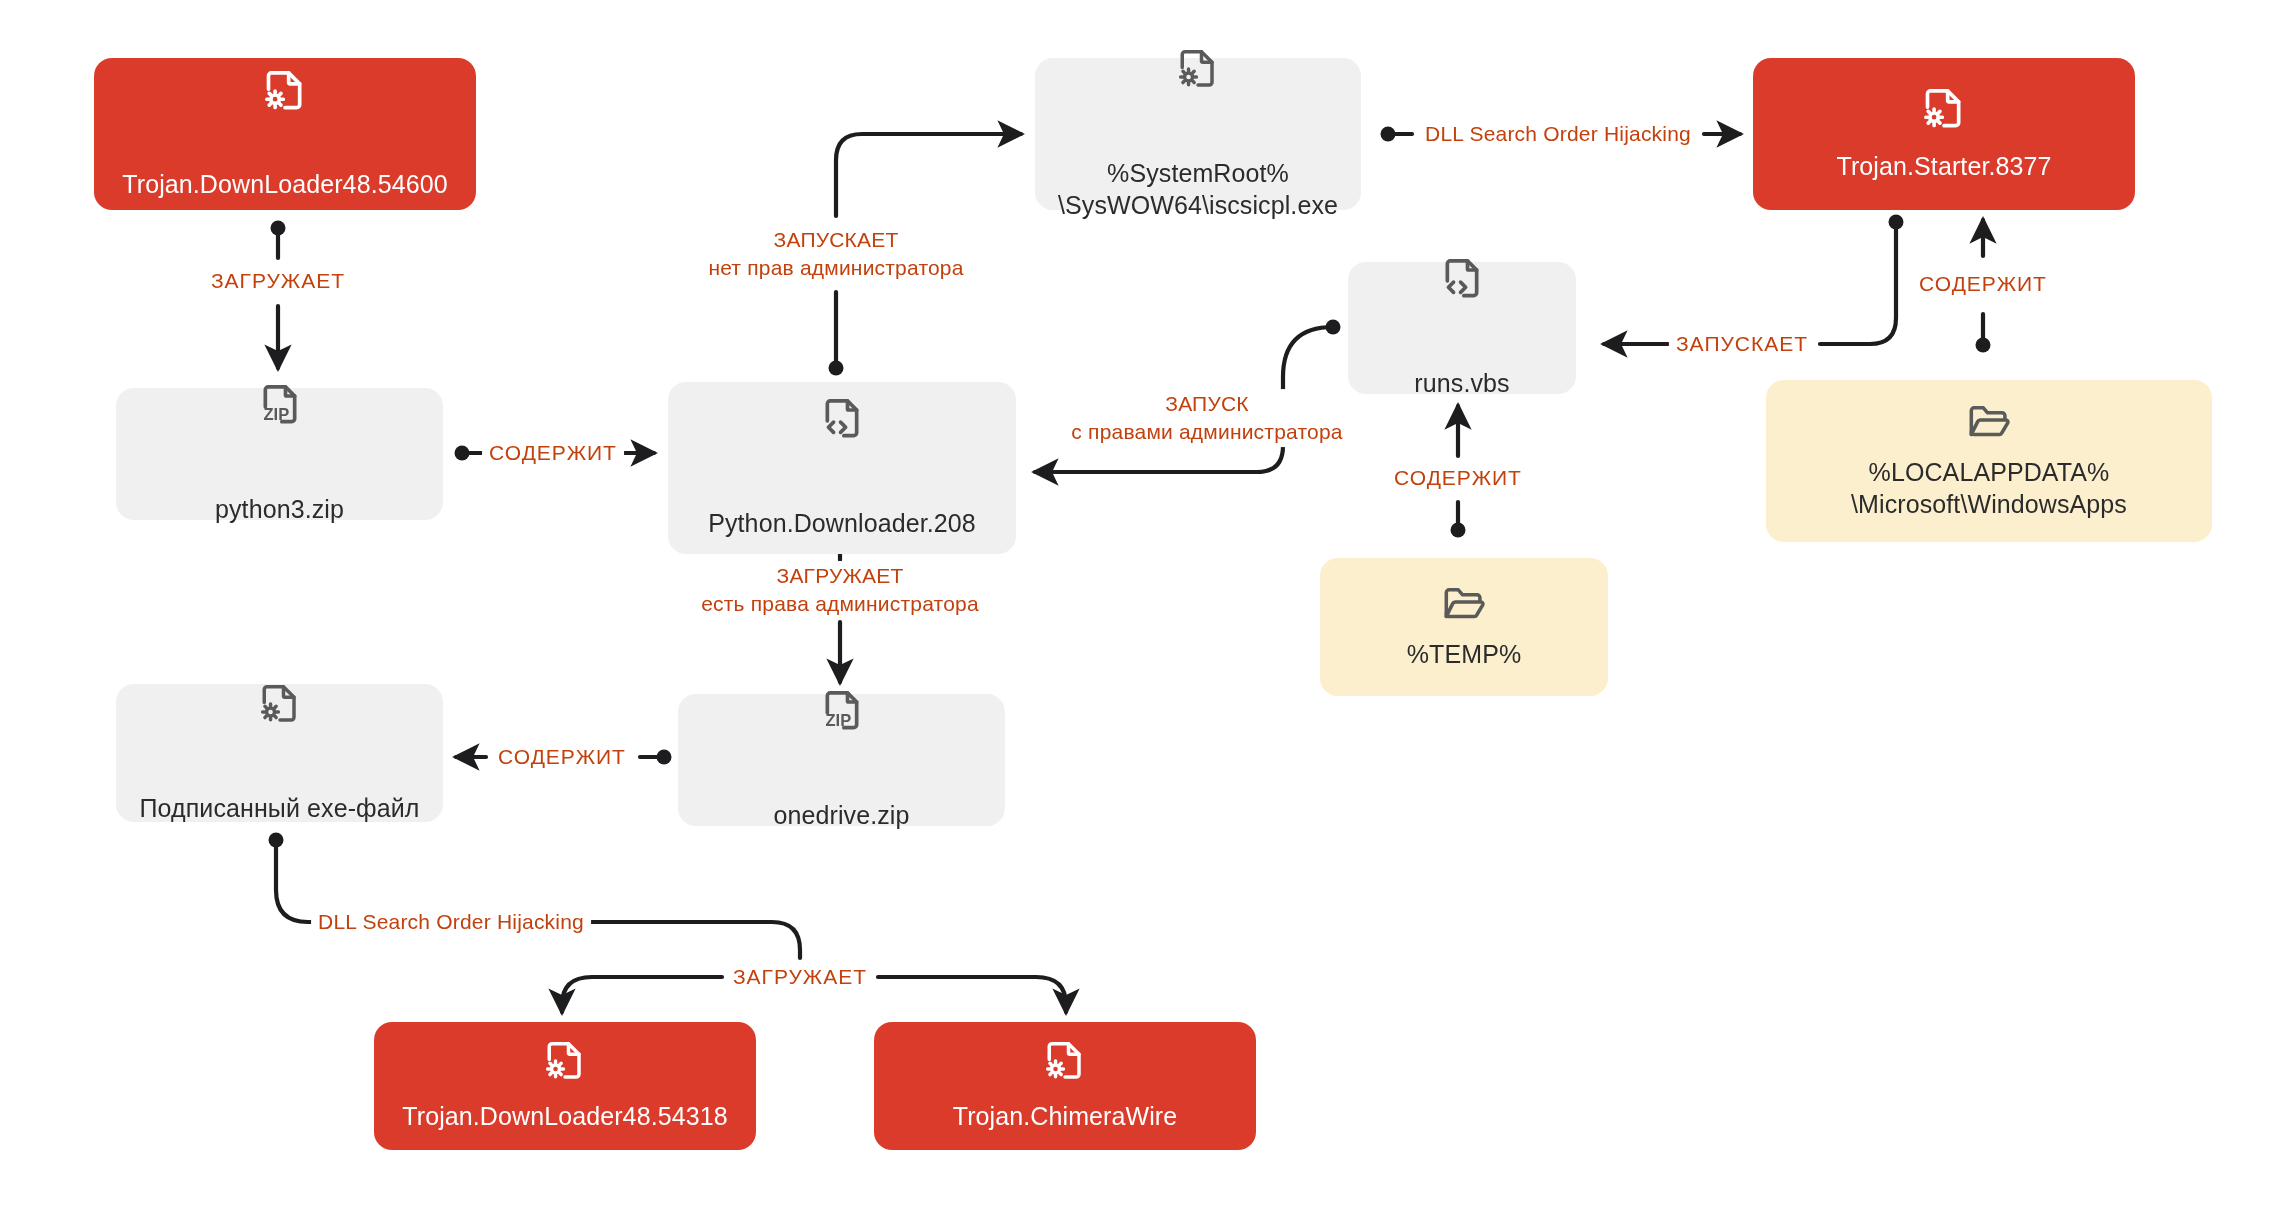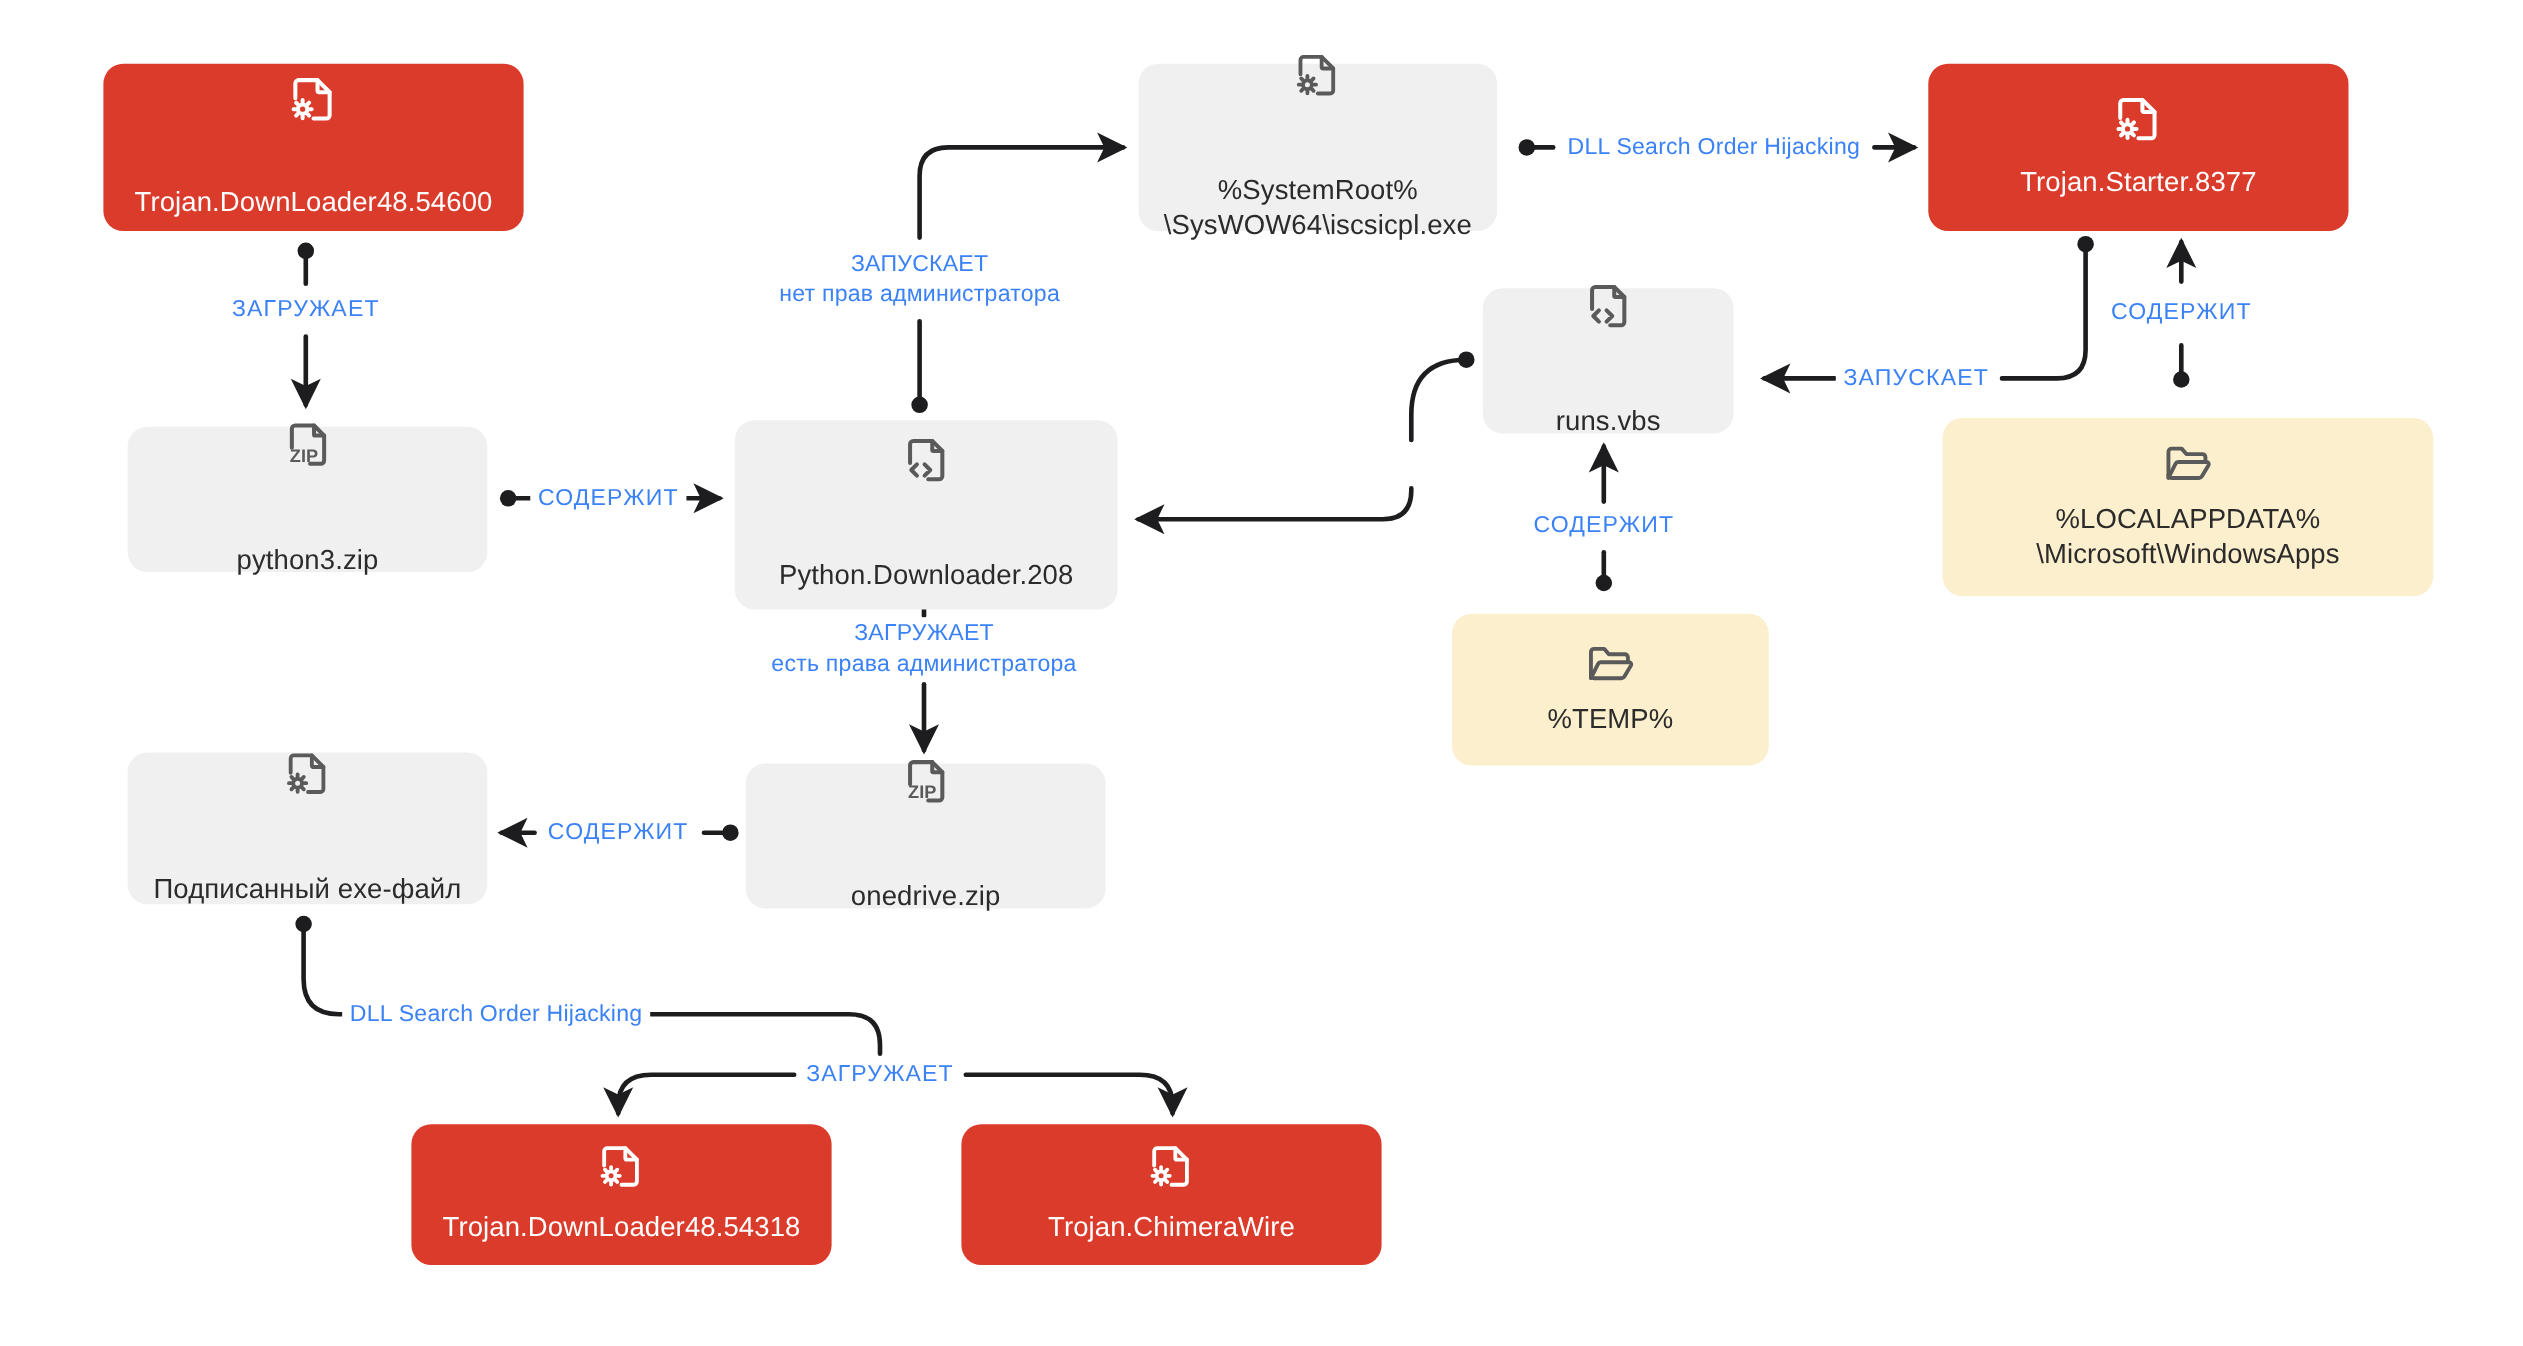--- a/index.html
+++ b/index.html
@@ -48,21 +48,21 @@
   .node .label {
     font-size: 25px;
     line-height: 1.28;
     letter-spacing: 0.1px;
     white-space: pre-line;
   }
   .node.red .label { font-weight: 400; }
 
   .edge-label {
     position: absolute;
-    color: #3b82f6;
+    color: #c2410c;
     font-size: 21px;
     letter-spacing: 1.0px;
     line-height: 1.33;
     text-align: center;
     white-space: pre-line;
     transform: translate(-50%, -50%);
     background: #ffffff;
     padding: 1px 7px;
   }
   .edge-label.mixed {
@@ -299,20 +299,22 @@
   <div class="edge-label" style="left:553px;top:453px;">СОДЕРЖИТ</div>
 
   <div class="edge-label mixed" style="left:836px;top:254px;">ЗАПУСКАЕТ
 нет прав администратора</div>
 
   <div class="edge-label mixed" style="left:840px;top:590px;">ЗАГРУЖАЕТ
 есть права администратора</div>
 
   <div class="edge-label mixed" style="left:1558px;top:134px;">DLL Search Order Hijacking</div>
 
+  <div class="edge-label mixed" style="left:1207px;top:418px;">ЗАПУСК
+с правами администратора</div>
 
   <div class="edge-label" style="left:1742px;top:344px;">ЗАПУСКАЕТ</div>
 
   <div class="edge-label" style="left:1983px;top:284px;">СОДЕРЖИТ</div>
 
   <div class="edge-label" style="left:1458px;top:478px;">СОДЕРЖИТ</div>
 
   <div class="edge-label" style="left:562px;top:757px;">СОДЕРЖИТ</div>
 
   <div class="edge-label mixed" style="left:451px;top:922px;">DLL Search Order Hijacking</div>

